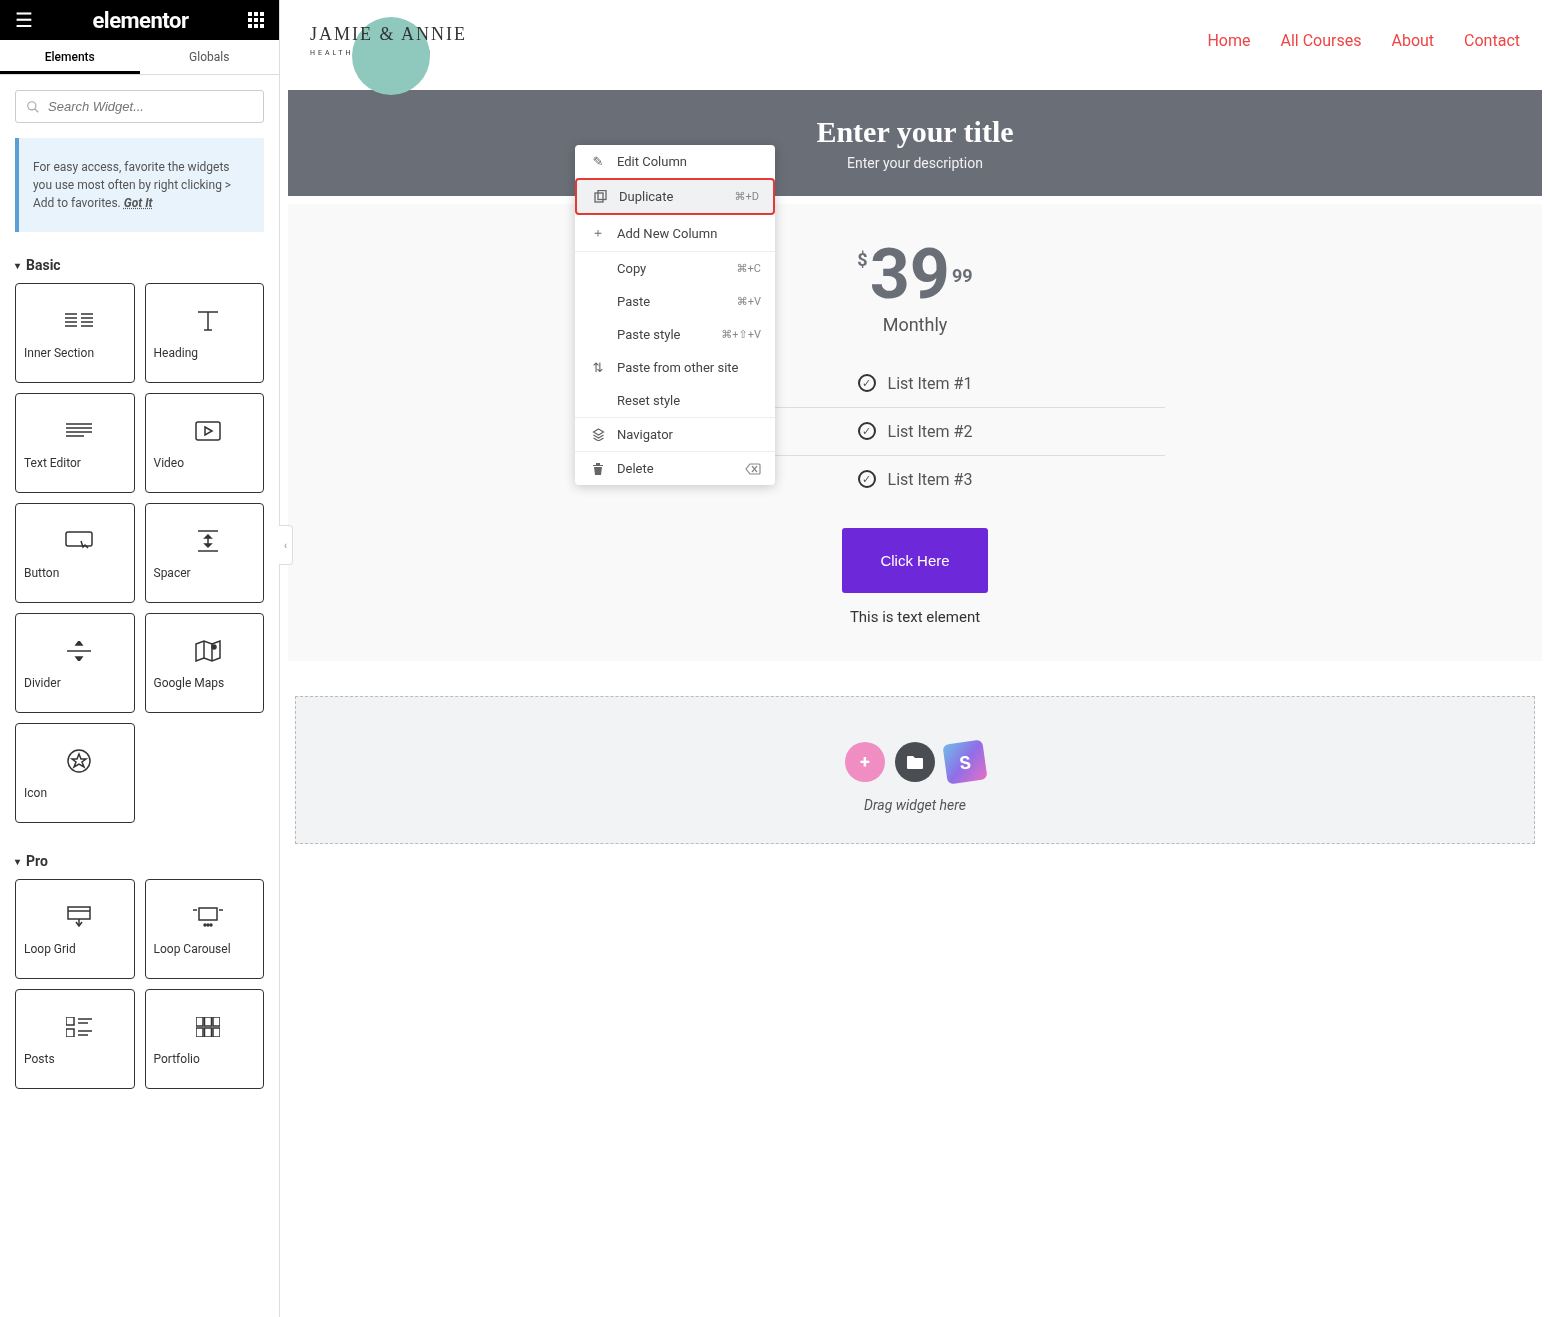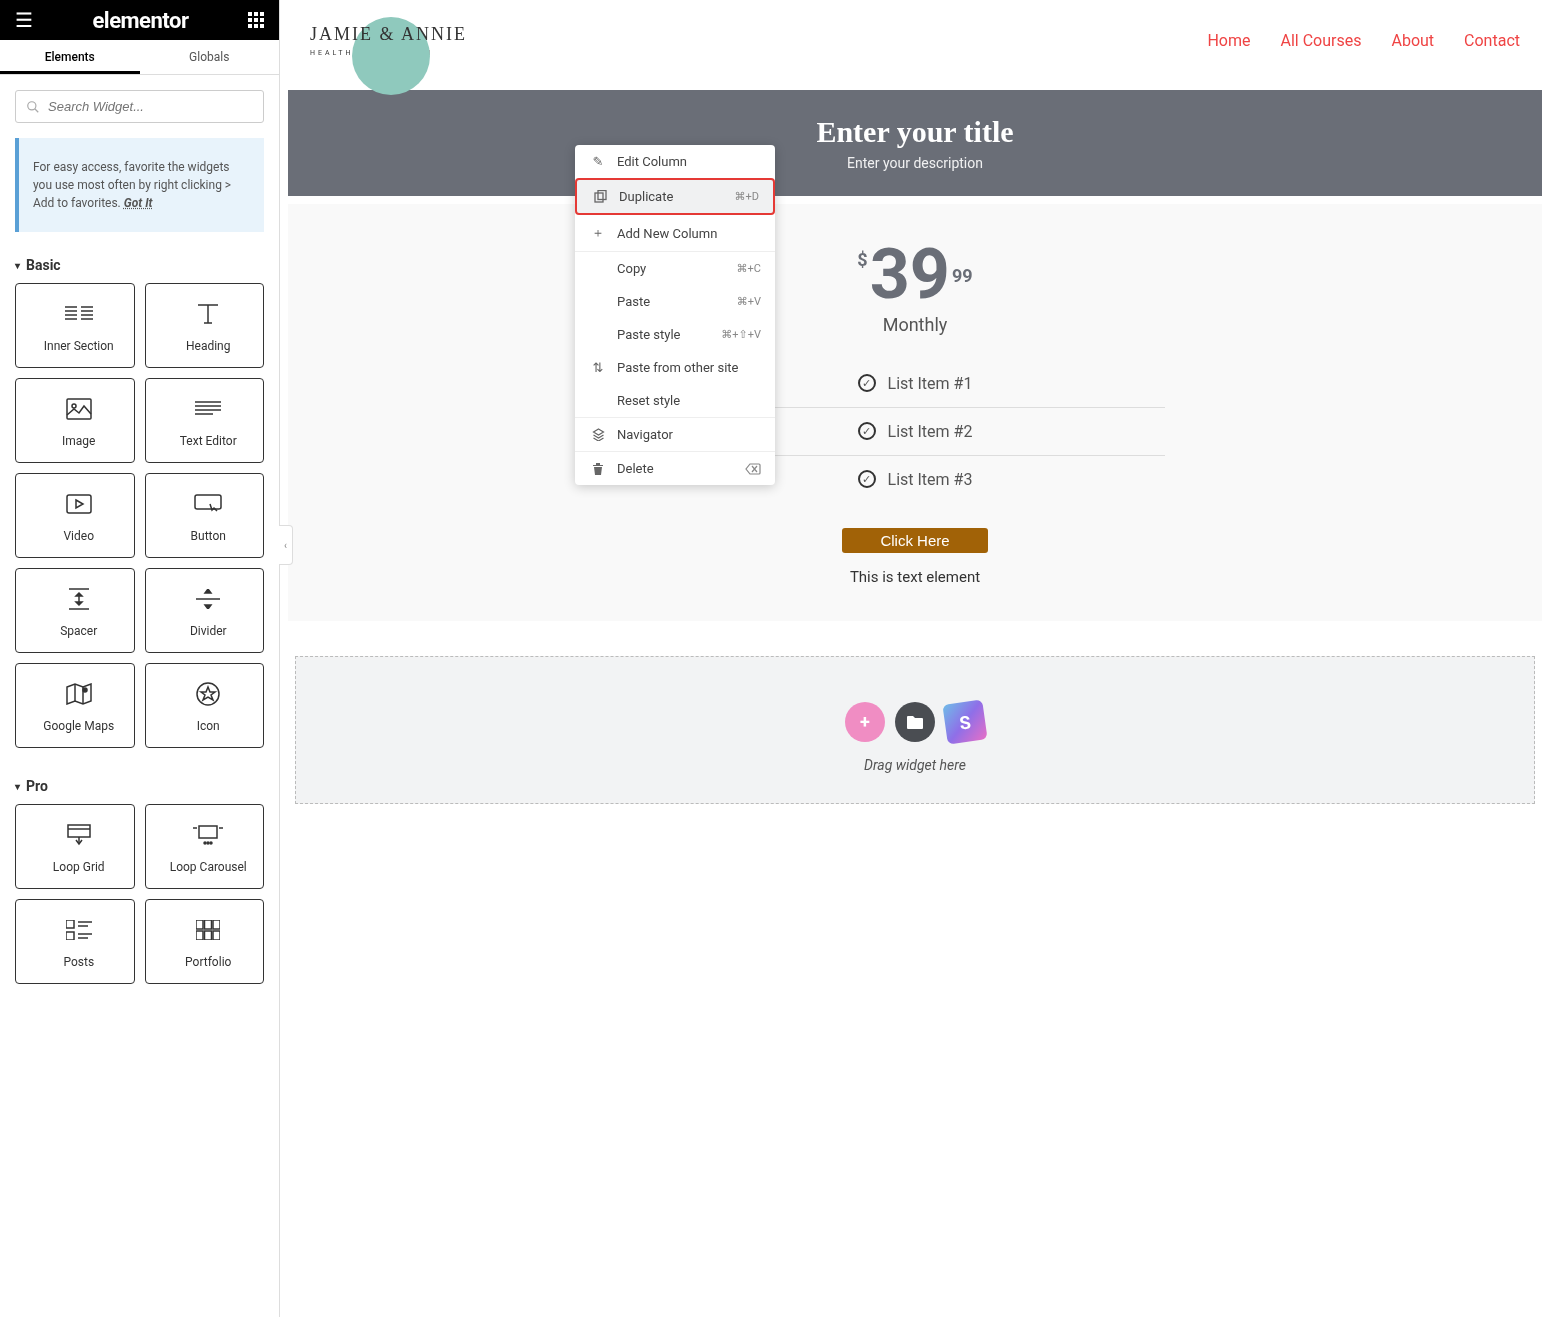--- a/index.html
+++ b/index.html
@@ -23,21 +23,21 @@
     .search-box input { border: none; outline: none; flex: 1; margin-left: 8px; font-size: 13px; font-style: italic; color: #888; }
     .search-icon { color: #aaa; }
     
     .tip-box { margin: 10px 15px; background: #e8f3fb; border-left: 4px solid #5aa0d6; padding: 20px 14px; font-size: 12px; color: #555; line-height: 1.5; }
     .tip-box .got-it { text-decoration: underline dotted; font-style: italic; font-weight: bold; cursor: pointer; }
     
     .section-title { font-weight: bold; padding: 15px 15px 10px; font-size: 14px; display: flex; align-items: center; }
     .section-title::before { content: "▾"; margin-right: 6px; font-size: 10px; }
     
     .widget-grid { display: grid; grid-template-columns: 1fr 1fr; gap: 10px; padding: 0 15px 15px; }
-    .widget-card { border: 1px solid #333; border-radius: 4px; height: 85px; display: flex; flex-direction: column; align-items: center; justify-content: center; cursor: grab; padding-left: 8px; }
+    .widget-card { border: 1px solid #333; border-radius: 4px; height: 100px; display: flex; flex-direction: column; justify-content: center; cursor: grab; padding-left: 8px; }
     .widget-icon { font-size: 26px; color: #333; margin-bottom: 10px; height: 30px; display: flex; align-items: center; justify-content: center; }
     .widget-label { font-size: 12px; color: #333; }
     
     
     .main { margin-left: 280px; height: 1317px; position: relative; background: #fff; }
     .collapse-handle { position: absolute; left: -1px; top: 525px; width: 14px; height: 40px; background: #fff; border: 1px solid #ddd; border-left: none; border-radius: 0 4px 4px 0; display: flex; align-items: center; justify-content: center; font-size: 10px; color: #888; cursor: pointer; z-index: 5; }
     
     .page-header { display: flex; justify-content: space-between; align-items: center; padding: 25px 30px; }
     .logo-badge { position: relative; display: flex; align-items: center; }
     .logo-circle { width: 78px; height: 78px; border-radius: 50%; background: #8fc9bd; position: absolute; left: 42px; top: -8px; z-index: 1; }
@@ -56,21 +56,21 @@
     .price-currency { font-size: 18px; font-weight: bold; margin-top: 10px; margin-right: 2px; }
     .price-main { font-size: 70px; font-weight: bold; line-height: 1; }
     .price-cents { font-size: 18px; font-weight: bold; margin-top: 26px; margin-left: 2px; }
     .price-period { color: #555; font-size: 18px; margin-top: 5px; }
     
     .feature-list { margin: 25px auto 0; max-width: 500px; }
     .feature-item { display: flex; align-items: center; justify-content: center; gap: 12px; padding: 14px 0; border-bottom: 1px solid #ddd; font-size: 16px; color: #555; }
     .feature-item:last-child { border-bottom: none; }
     .check-circle { width: 18px; height: 18px; border: 2px solid #333; border-radius: 50%; display: flex; align-items: center; justify-content: center; font-size: 11px; }
     
-    .cta-btn { background: #a16207; color: #fff; border: none; padding: 4px 38px; border-radius: 3px; font-size: 15px; margin-top: 25px; cursor: pointer; }
+    .cta-btn { background: #6d28d9; color: #fff; border: none; padding: 24px 38px; border-radius: 3px; font-size: 15px; margin-top: 25px; cursor: pointer; }
     .bottom-text { margin-top: 15px; font-size: 15px; color: #333; }
     
     .drop-zone { margin: 35px 15px; border: 1px dashed #bbb; padding: 45px 0 30px; text-align: center; background: #f2f3f4; }
     .drop-icons { display: flex; justify-content: center; gap: 10px; margin-bottom: 15px; }
     .drop-icon { width: 40px; height: 40px; border-radius: 50%; display: flex; align-items: center; justify-content: center; color: #fff; font-size: 18px; font-weight: bold; }
     .drop-icon.plus { background: #f08dc3; }
     .drop-icon.folder { background: #4a4d52; }
     .drop-icon.s { background: linear-gradient(135deg, #6fbde8, #8f6fe8, #e86fc6); transform: rotate(-8deg); border-radius: 6px; }
     .drop-text { font-style: italic; color: #555; font-size: 14px; }
     
@@ -142,30 +142,20 @@
         </div>
       <div class="widget-label">Inner Section</div>
     </div>
     <div class="widget-card">
       <div class="widget-icon">
           <svg width="28" height="22" viewBox="0 0 28 22" fill="none" stroke="#333" stroke-width="1.5">
             <path d="M4 2 h20 M14 2 v18 M10 20 h8"></path>
           </svg>
         </div>
       <div class="widget-label">Heading</div>
-    </div>
-    <div class="widget-card">
-      <div class="widget-icon">
-          <svg width="26" height="22" viewBox="0 0 26 22" fill="none" stroke="#333" stroke-width="1.5">
-            <rect x="1" y="1" width="24" height="20" rx="1"></rect>
-            <circle cx="8" cy="8" r="2"></circle>
-            <path d="M1 17 l7-6 5 4 5-7 7 8"></path>
-          </svg>
-        </div>
-      <div class="widget-label">Image</div>
     </div>
     <div class="widget-card">
       <div class="widget-icon">
           <svg width="26" height="18" viewBox="0 0 26 18" stroke="#333" stroke-width="1.5">
             <line x1="0" y1="2" x2="26" y2="2"></line>
             <line x1="0" y1="6" x2="26" y2="6"></line>
             <line x1="0" y1="10" x2="26" y2="10"></line>
             <line x1="0" y1="14" x2="18" y2="14"></line>
           </svg>
         </div>

